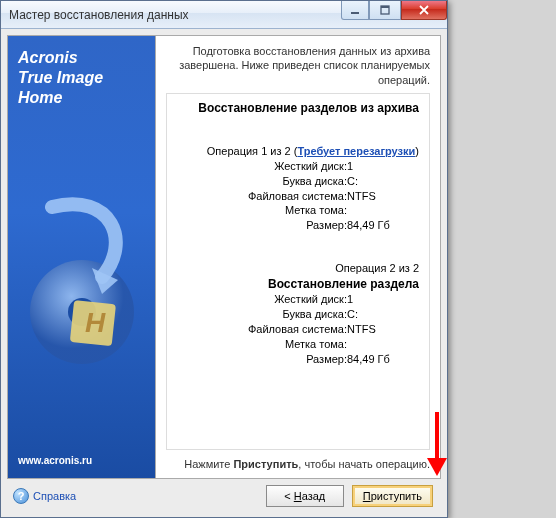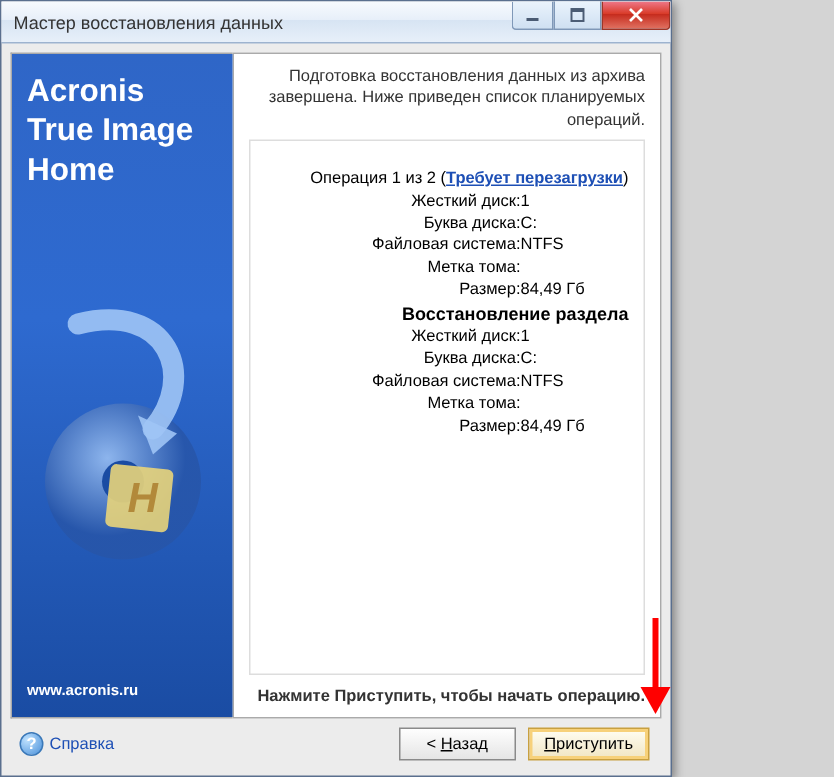--- a/index.html
+++ b/index.html
@@ -44,21 +44,21 @@
   .sidebar {
     width: 148px;
     background: linear-gradient(to bottom, #2f66c7 0%, #2e6ad0 40%, #1a4ca3 100%);
     padding: 12px 10px;
     color: #fff;
     display: flex; flex-direction: column;
     border: 1px solid #aaa;
     border-right: none;
     position: relative;
   }
-  .brand { font-family: Tahoma, sans-serif; font-size: 21px; font-weight: bold; line-height: 1.25; }
+  .brand { font-family: Tahoma, sans-serif; font-size: 16px; font-weight: bold; line-height: 1.25; font-style: italic; }
   .sidebar-graphic { flex: 1; display: flex; align-items: center; justify-content: center; }
   .sidebar-url { font-size: 10px; font-weight: bold; color: #fff; }
 
   .panel {
     flex: 1;
     background: #fff;
     border: 1px solid #aaa;
     padding: 8px 10px;
     display: flex; flex-direction: column;
     font-size: 11px;
@@ -71,24 +71,24 @@
     border: 1px solid #ddd;
     padding: 6px 10px;
     flex: 1;
     overflow: auto;
     line-height: 1.35;
   }
   .sec-title { font-weight: bold; font-size: 12px; }
   .row { display: flex; }
   .row .k { width: 170px; padding-left: 22px; }
   .row .v { }
-  .op-line { margin-top: 12px; }
+  .op-line { margin-top: 28px; }
   .link { color: #1d4fb5; font-weight: bold; text-decoration: underline; }
 
-  .footer-hint { font-size: 11px; color: #333; margin-top: 8px; padding-left: 4px; font-weight: bold; }
+  .footer-hint { font-size: 11px; color: #333; margin-top: 8px; padding-left: 4px; }
 
   .bottom-bar {
     display: flex; align-items: center;
     padding: 6px 8px 4px 6px;
     gap: 8px;
   }
   .help-link { display: flex; align-items: center; gap: 4px; color: #1d4fb5; font-size: 11px; text-decoration: none; }
   .help-icon {
     width: 16px; height: 16px; border-radius: 50%;
     background: radial-gradient(circle at 30% 30%, #bfe2ff, #4a90d9);
@@ -171,20 +171,21 @@
             <polygon points="70,86 96,98 80,112" fill="#9fc4f5" opacity="0.9"></polygon>
           </svg>
         </div>
         <div class="sidebar-url">www.acronis.ru</div>
       </div>
 
       <div class="panel">
         <div class="intro">Подготовка восстановления данных из архива завершена. Ниже приведен список планируемых операций.</div>
 
         <div class="details">
+          <div class="sec-title">Восстановление разделов из архива</div>
 
           <div class="op-line">
             <span>Операция 1 из 2 (</span><span class="link">Требует перезагрузки</span><span>)</span>
           </div>
           <div class="row">
               <span class="k">Жесткий диск:</span>
               <span class="v">1</span>
             </div>
           <div class="row">
               <span class="k">Буква диска:</span>
@@ -196,20 +197,23 @@
             </div>
           <div class="row">
               <span class="k">Метка тома:</span>
               <span class="v"></span>
             </div>
           <div class="row">
               <span class="k">Размер:</span>
               <span class="v">84,49 Гб</span>
             </div>
 
+          <div class="op-line">
+            <span>Операция 2 из 2</span>
+          </div>
           <div class="sec-title">Восстановление раздела</div>
           <div class="row">
               <span class="k">Жесткий диск:</span>
               <span class="v">1</span>
             </div>
           <div class="row">
               <span class="k">Буква диска:</span>
               <span class="v">C:</span>
             </div>
           <div class="row">

